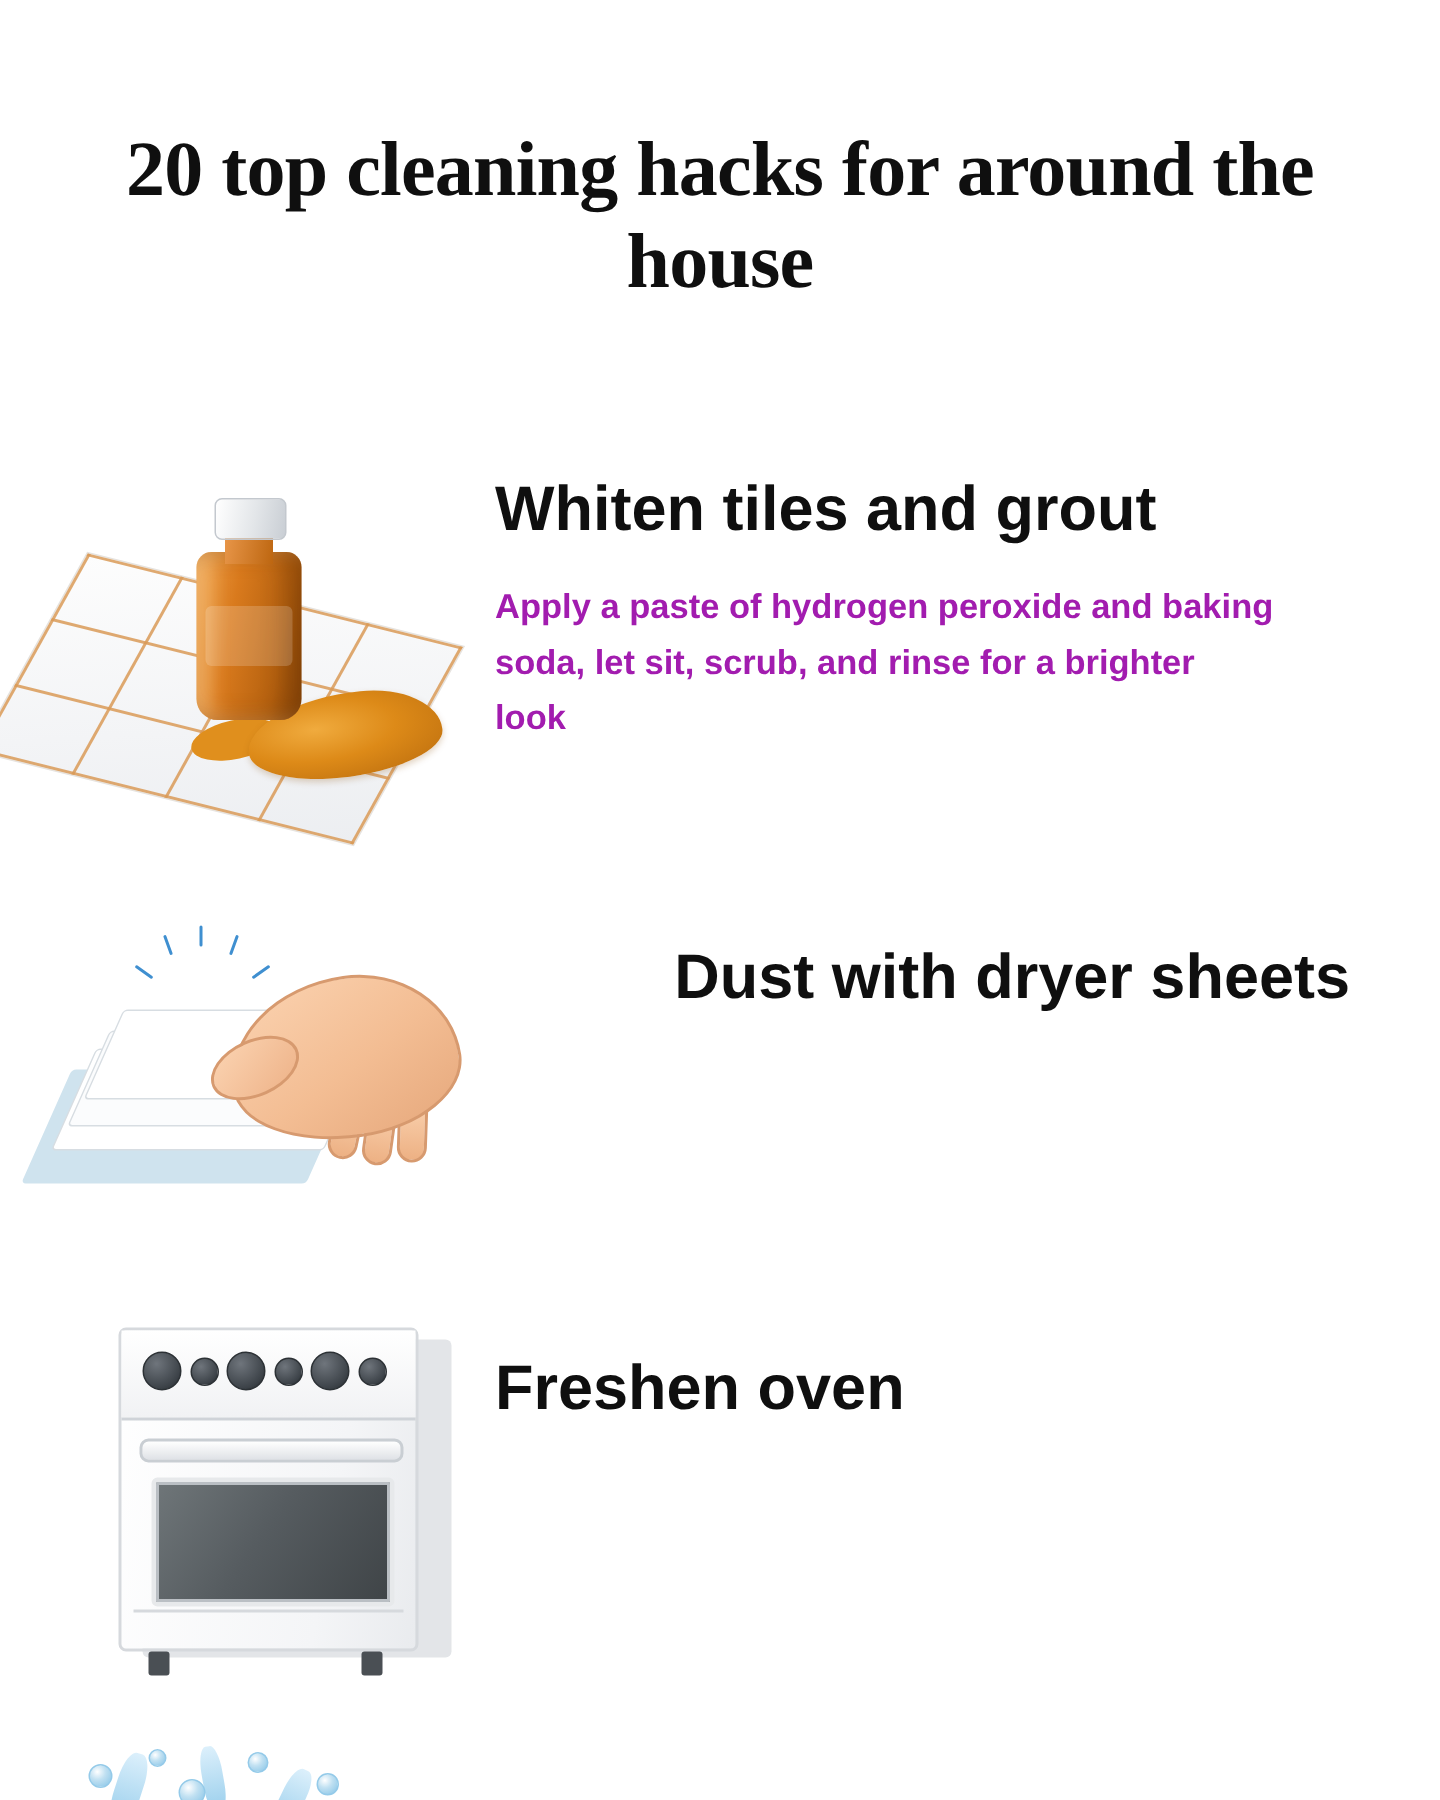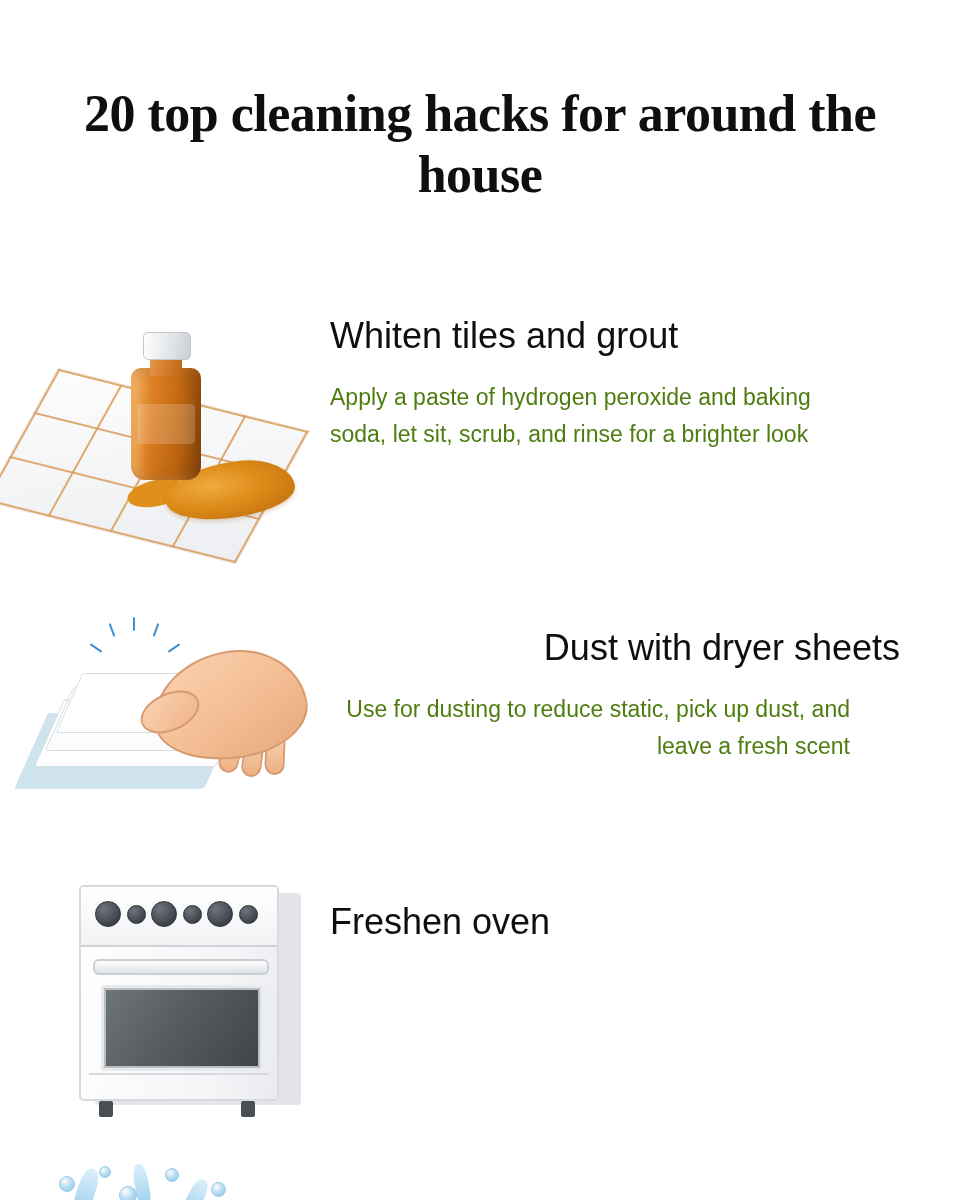--- a/index.html
+++ b/index.html
@@ -54,32 +54,32 @@
     box-sizing: border-box;
   }
 
   .tip-text {
     flex: 1 1 auto;
     padding-right: 60px;
     box-sizing: border-box;
   }
 
   .tip-title {
-    font-size: 36px;
-    font-weight: normal;
+    font-size: 42px;
+    font-weight: bold;
     color: #0f0f0f;
     margin: 0 0 22px 0;
     line-height: 1.2;
   }
 
   .tip-desc {
     font-size: 23px;
-    font-weight: normal;
+    font-weight: bold;
     line-height: 1.62;
-    color: #4d7c0f;
+    color: #a21caf;
     margin: 0;
     max-width: 520px;
   }
 
   
   .tip1 { margin-top: 4px; }
   .tip1 .tip-media { height: 270px; }
   .tip1 .tip-text { padding-top: 12px; }
 
   .tiles-scene {
@@ -389,21 +389,20 @@
           <div class="sheet-w3"></div>
           <div class="finger" style="left:206px; top:112px; transform:rotate(12deg);"></div>
           <div class="finger" style="left:228px; top:116px; transform:rotate(8deg);"></div>
           <div class="finger" style="left:250px; top:114px; transform:rotate(2deg);"></div>
           <div class="hand-palm"></div>
           <div class="thumb"></div>
         </div>
       </div>
       <div class="tip-text">
         <h2 class="tip-title">Dust with dryer sheets</h2>
-        <p class="tip-desc">Use for dusting to reduce static, pick up dust, and leave a fresh scent</p>
       </div>
     </div>
 
     <div class="tip tip3">
       <div class="tip-media">
         <div class="oven-scene">
           <div class="oven-shadow"></div>
           <div class="oven-body">
             <div class="oven-top">
               <div class="knob" style="left:14px;"></div>

